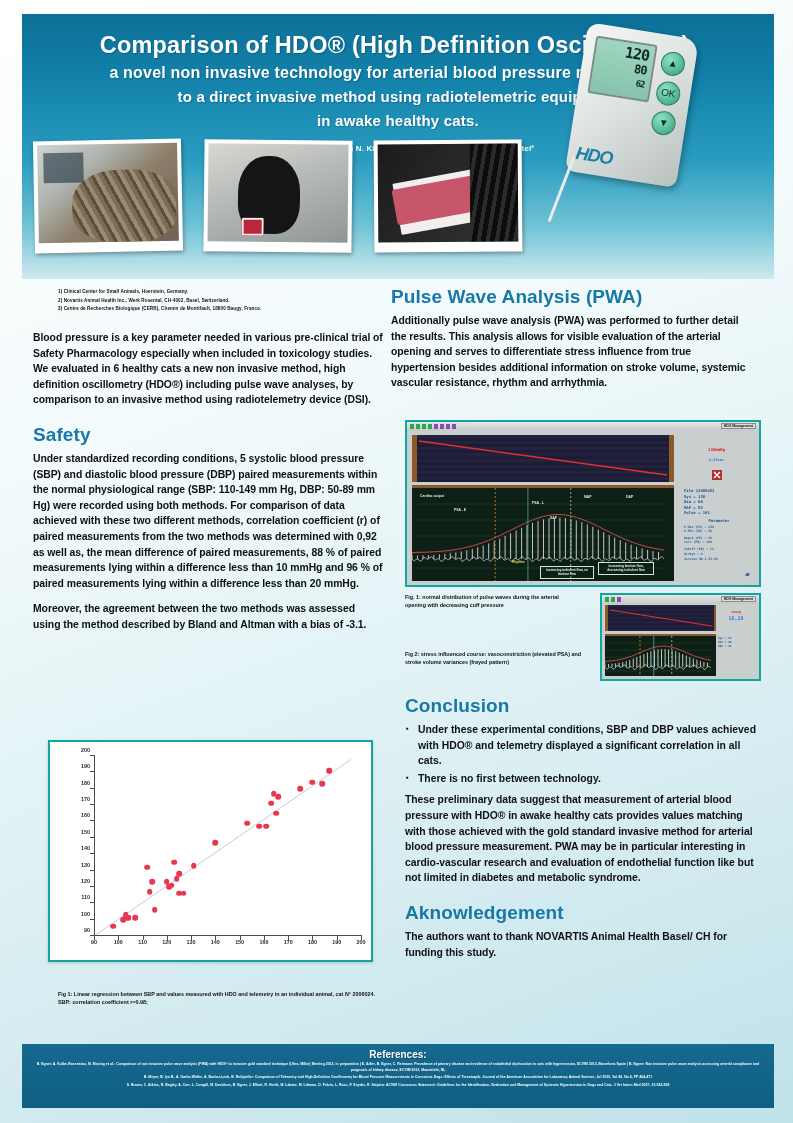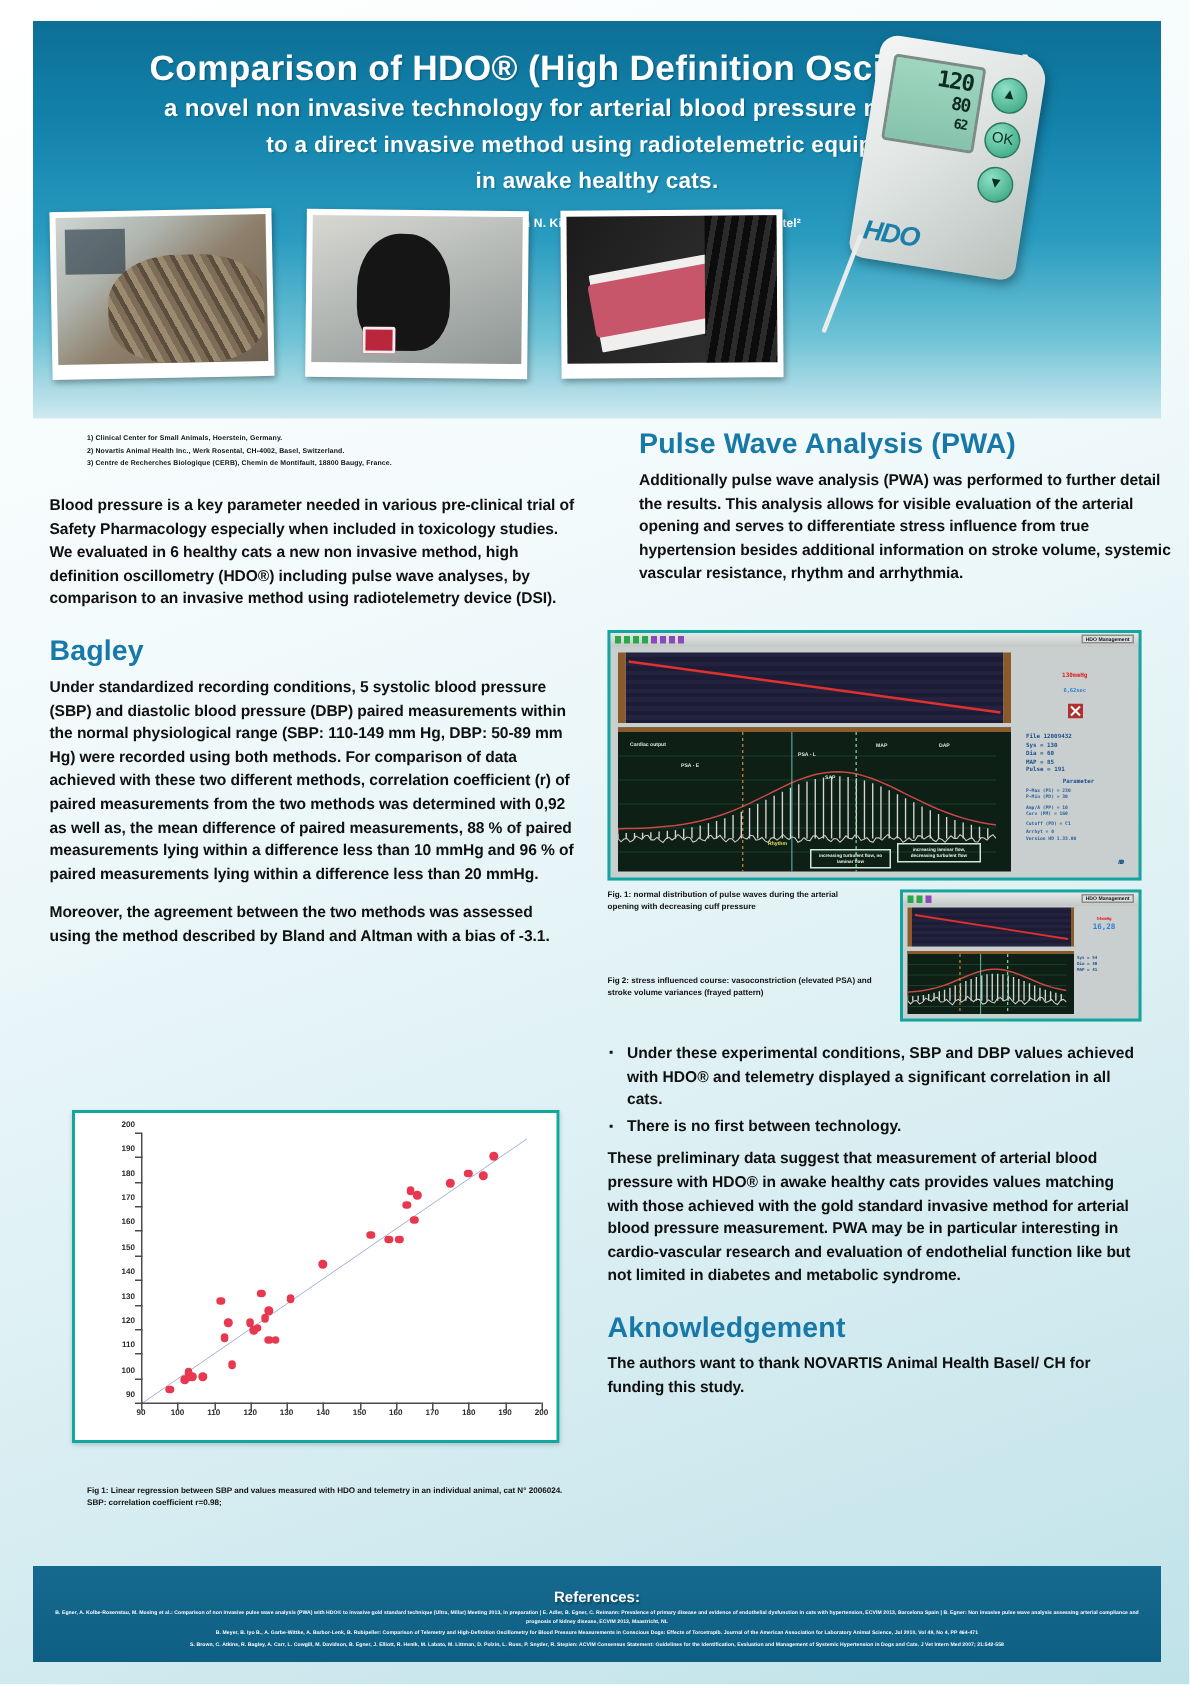--- a/index.html
+++ b/index.html
@@ -99,21 +99,21 @@
     position:absolute; left:-2px; bottom:-54px; width:3px; height:70px;
     background:#e9eceb; transform: rotate(12deg); border-radius:2px;
   }
 
   
   .affils { position: absolute; left: 58px; top: 288px; width: 330px; }
   .affils div { font-size: 4.6px; font-weight:bold; color:#111; line-height: 8.6px; letter-spacing:.1px; }
 
   
   .col-left  { position: absolute; left: 33px;  top: 330px; width: 352px; }
-  .col-right { position: absolute; left: 426px; top: 286px; width: 356px; }
+  .col-right { position: absolute; left: 391px; top: 286px; width: 356px; }
 
   h2.sec {
     color:#1878a8; font-size: 19px; font-weight: bold;
     margin: 16px 0 5px 0; letter-spacing:.1px;
   }
   p.body {
     font-size: 10.4px; line-height: 15.6px; color:#101010;
     font-weight: bold; letter-spacing:-.05px; margin-bottom: 10px;
   }
   ul.bullets { list-style:none; margin:0 0 6px 0; }
@@ -211,21 +211,21 @@
 
   #fig1bcap { left:405px; top:593px; width:175px; }
   #fig2cap  { left:405px; top:650px; width:185px; }
 
   
   .footer {
     position:absolute; left:22px; top:1044px; width:752px; height:64px;
     background: linear-gradient(180deg,#16698f 0%,#0f5f84 100%);
     color:#ffffff;
   }
-  .footer h3 { text-align:center; font-size:10px; font-weight:bold; padding-top:16px;
+  .footer h3 { text-align:center; font-size:10px; font-weight:bold; padding-top:5px;
                text-shadow: 1px 1px 1px rgba(0,0,0,.3); }
   .ref { text-align:center; font-size:3.4px; font-weight:bold; line-height:6.2px;
          padding: 1px 14px 0 14px; letter-spacing:.05px; }
 </style>
 </head>
 <body>
 
 <div id="poster">
 
   <div class="header">
@@ -264,21 +264,21 @@
   </div>
 
   <div class="affils">
     <div>1) Clinical Center for Small Animals, Hoerstein, Germany.</div>
     <div>2) Novartis Animal Health Inc., Werk Rosental, CH-4002, Basel, Switzerland.</div>
     <div>3) Centre de Recherches Biologique (CERB), Chemin de Montifault, 18800 Baugy, France.</div>
   </div>
 
   <div class="col-left">
     <p class="body">Blood pressure is a key parameter needed in various pre-clinical trial of Safety Pharmacology especially when included in toxicology studies. We evaluated in 6 healthy cats a new non invasive method, high definition oscillometry (HDO®) including pulse wave analyses, by comparison to an invasive method using radiotelemetry device (DSI).</p>
-    <h2 class="sec">Bagley</h2>
+    <h2 class="sec">Safety</h2>
     <p class="body">Under standardized recording conditions, 5 systolic blood pressure (SBP) and diastolic blood pressure (DBP) paired measurements within the normal physiological range (SBP: 110-149 mm Hg, DBP: 50-89 mm Hg) were recorded using both methods. For comparison of data achieved with these two different methods, correlation coefficient (r) of paired measurements from the two methods was determined with 0,92 as well as, the mean difference of paired measurements, 88 % of paired measurements lying within a difference less than 10 mmHg and 96 % of paired measurements lying within a difference less than 20 mmHg.</p>
     <p class="body">Moreover, the agreement between the two methods was assessed using the method described by Bland and Altman with a bias of -3.1.</p>
   </div>
 
   <div class="chart-box">
     <div class="plot" id="plot">
       <div class="axis-y"></div>
       <div class="axis-x"></div>
       <svg class="regline" id="regline" viewBox="0 0 100 100" preserveAspectRatio="none">
           <line x1="0" y1="100" x2="96.36363636363636" y2="1.818181818181813" stroke="#4a68b8" stroke-width="0.35" vector-effect="non-scaling-stroke"></line>
@@ -572,20 +572,21 @@
         </svg>
     </div>
     <div class="ps-panel2">
       <div>Sys = 54</div>
       <div>Dia = 30</div>
       <div>MAP = 41</div>
     </div>
   </div>
 
   <div style="position:absolute; left:405px; top:695px; width:356px;">
+    <h2 class="sec" style="margin-top:0">Conclusion</h2>
     <ul class="bullets">
       <li>Under these experimental conditions, SBP and DBP values achieved with HDO® and telemetry displayed a significant correlation in all cats.</li>
       <li>There is no first between technology.</li>
     </ul>
     <p class="body">These preliminary data suggest that measurement of arterial blood pressure with HDO® in awake healthy cats provides values matching with those achieved with the gold standard invasive method for arterial blood pressure measurement. PWA may be in particular interesting in cardio-vascular research and evaluation of endothelial function like but not limited in diabetes and metabolic syndrome.</p>
     <h2 class="sec">Aknowledgement</h2>
     <p class="body">The authors want to thank NOVARTIS Animal Health Basel/ CH for funding this study.</p>
   </div>
 
   <div class="footer">

